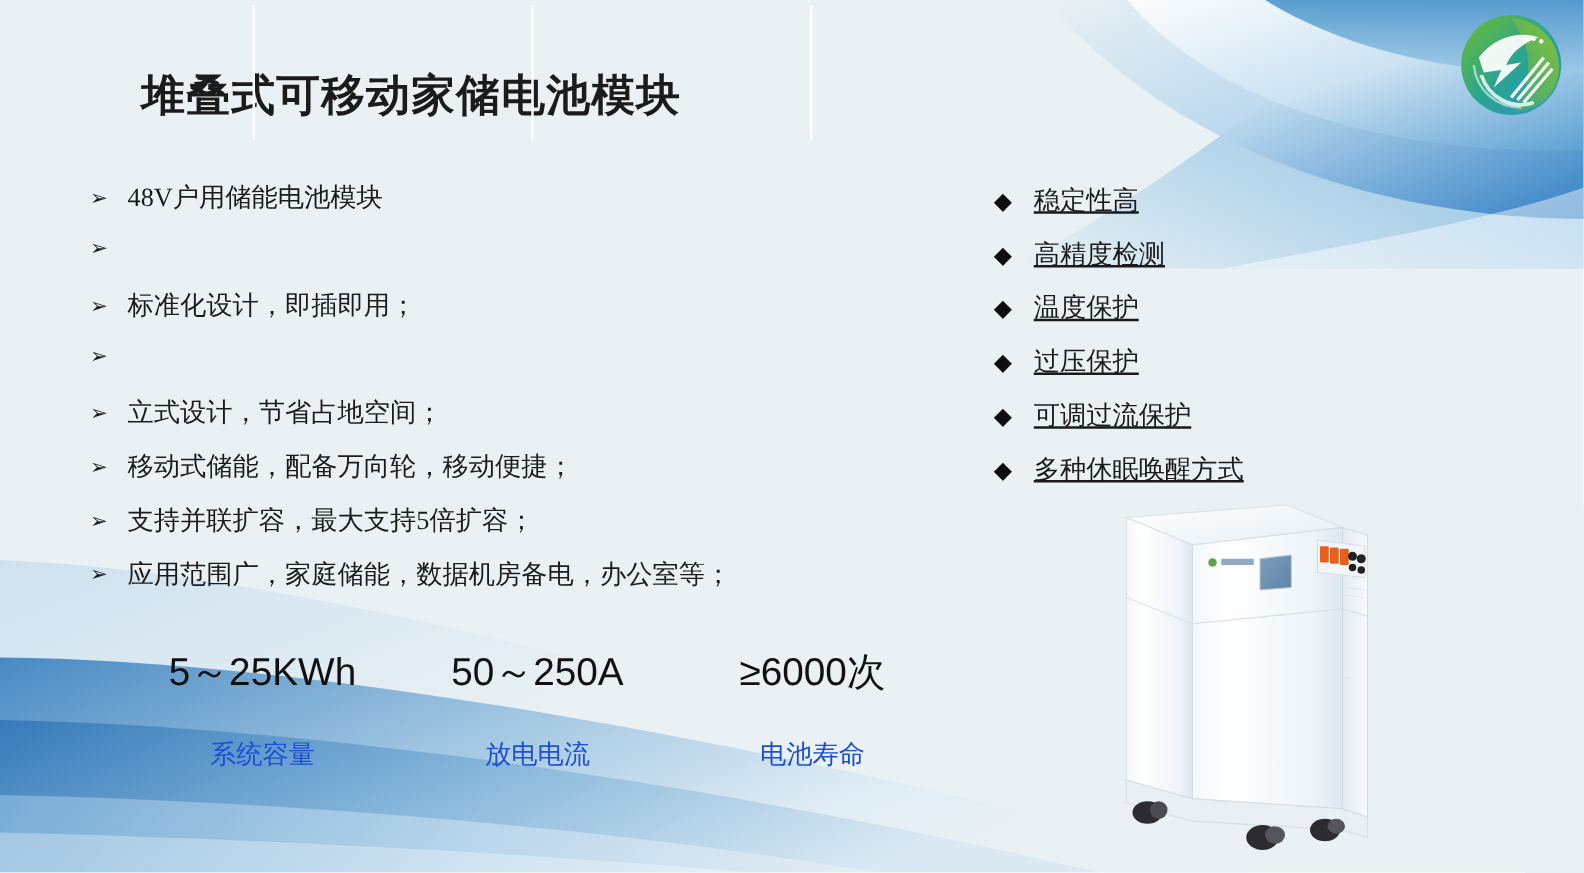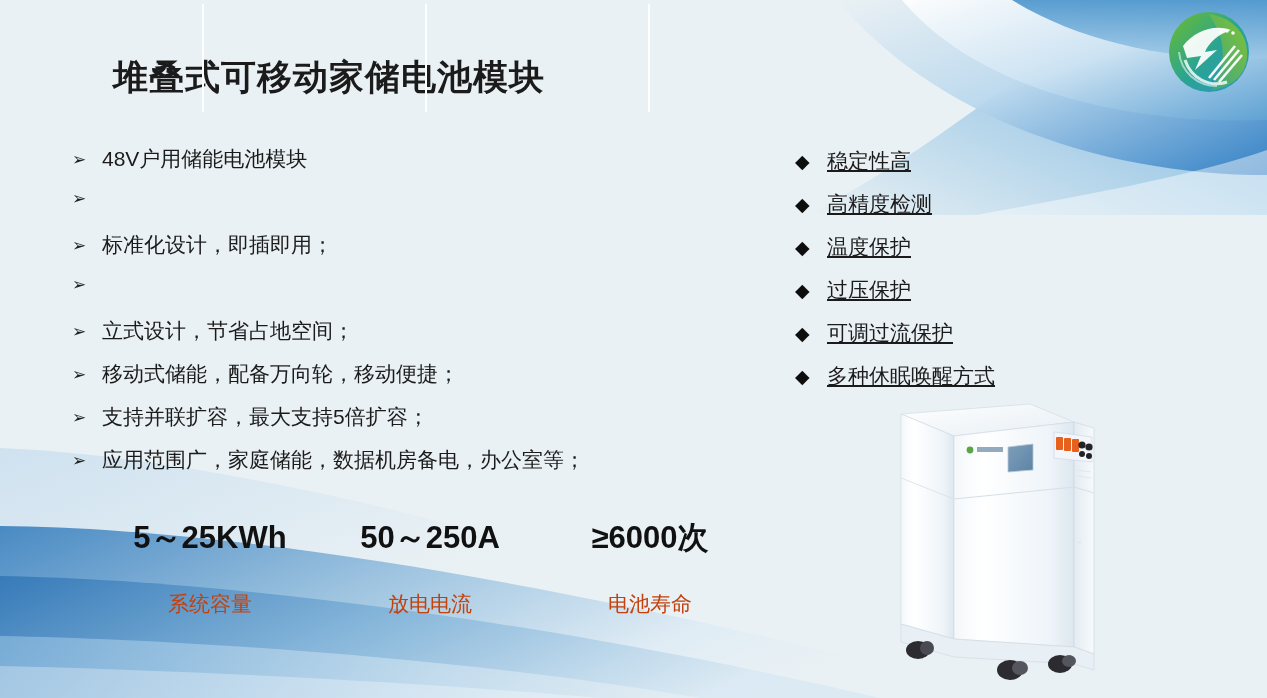--- a/index.html
+++ b/index.html
@@ -41,20 +41,21 @@
     height:43px;
   }
   #list-left .mark{
     width:30px; flex:0 0 30px;
     font-size:17px; color:#1d1d1d; line-height:1;
     position:relative; top:-1px;
   }
   #list-left .txt{
     font-size:21px; color:#1b1b1b; line-height:1;
     white-space:nowrap;
+    font-family:Liberation Serif, serif;
   }
 
   
   #list-right{
     position:absolute; left:795px; top:150px; width:290px;
   }
   #list-right .row{
     display:flex; align-items:baseline;
     height:43px;
   }
@@ -73,26 +74,26 @@
     position:absolute; left:100px; top:505px;
     width:660px; height:115px;
     display:flex;
   }
   #stats .cell{
     flex:1 1 0; position:relative;
     display:flex; flex-direction:column;
     align-items:center; justify-content:flex-start;
   }
   #stats .val{
-    font-size:31px; font-weight:bold; color:#111;
+    font-size:31px; font-weight:normal; color:#111;
     letter-spacing:0px; line-height:1;
     margin-top:17px; white-space:nowrap;
   }
   #stats .cap{
-    font-size:21px; color:#c2410c; line-height:1;
+    font-size:21px; color:#1d4ed8; line-height:1;
     margin-top:40px; white-space:nowrap;
   }
   .vdiv{
     position:absolute; top:4px; width:2px; height:108px;
     background:#fdfefe;
   }
   #vd1{ left:202px; }
   #vd2{ left:425px; }
   #vd3{ left:648px; }
 

